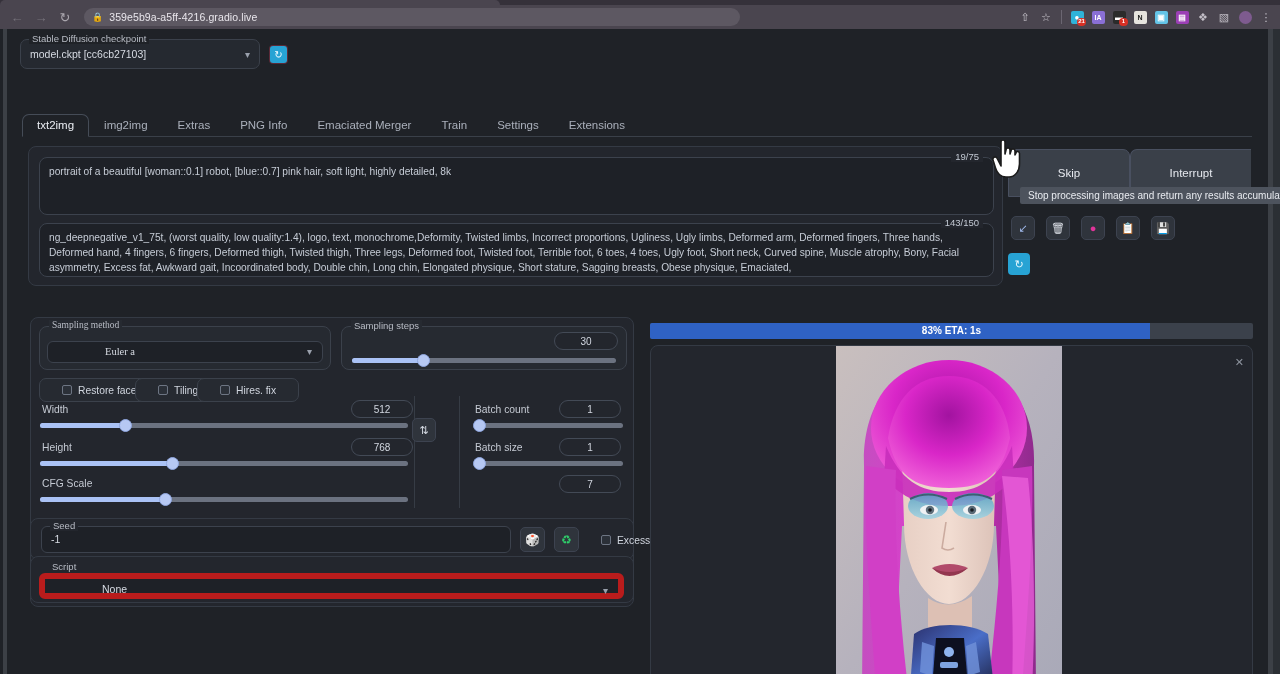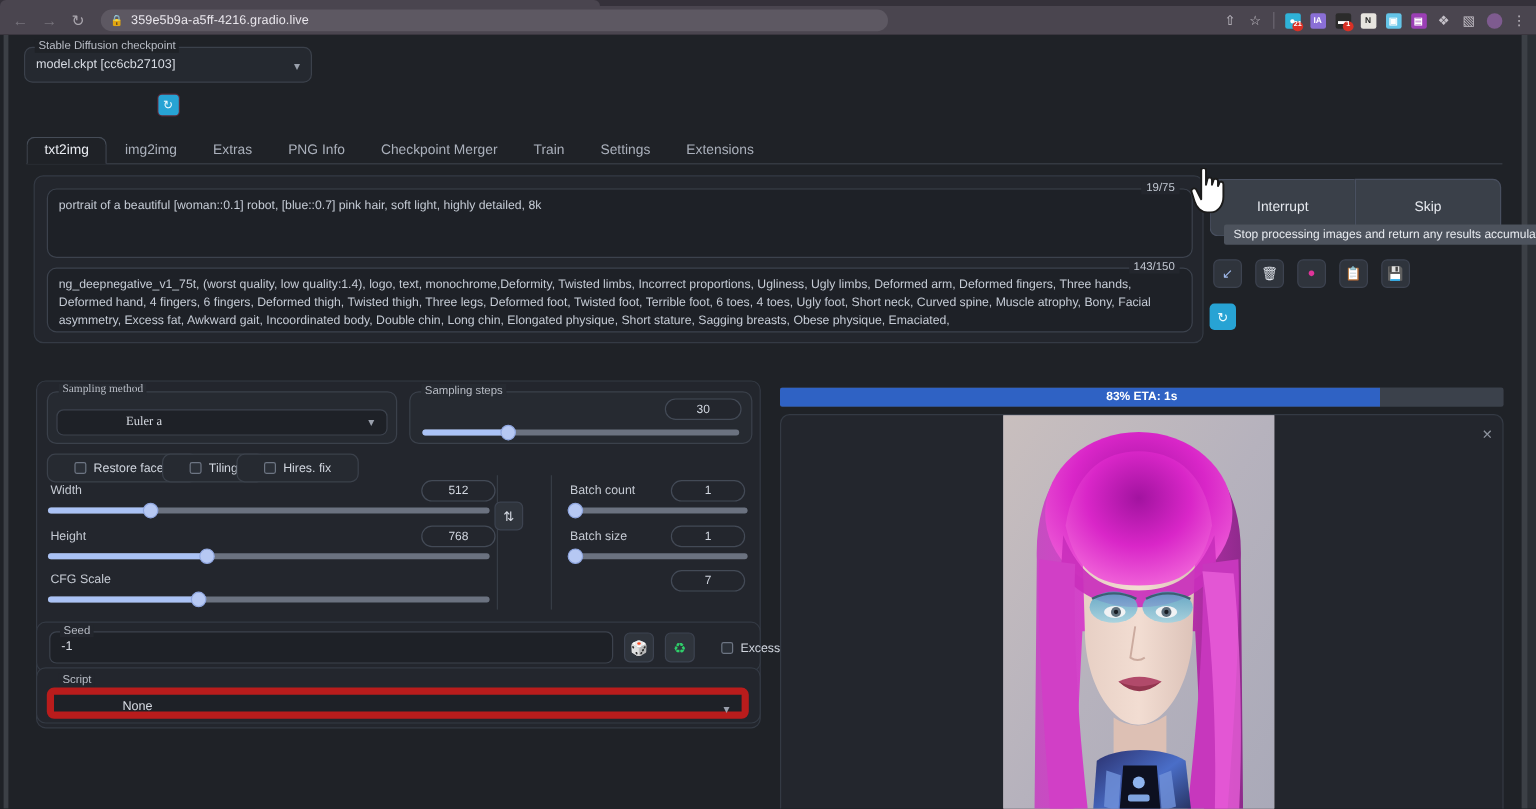--- a/index.html
+++ b/index.html
@@ -71,21 +71,21 @@
     background: #3c4046;
   }
   .page-scroll-right-track {
     position: absolute; right: 0; top: 0; width: 7px; height: 645px;
     background: #2b2f34;
   }
 
   .content { position: absolute; left: 10px; top: 0; width: 1255px; height: 645px; }
 
   
-  .ckpt-row { position: absolute; left: 10px; top: 10px; display: flex; align-items: center; gap: 10px; flex-direction: column; }
+  .ckpt-row { position: absolute; left: 10px; top: 10px; display: flex; align-items: center; gap: 10px; }
   .ckpt-box {
     width: 240px; height: 30px; background: #252930;
     border: 1px solid #3b414b; border-radius: 7px; position: relative;
   }
   .ckpt-label {
     position: absolute; left: 8px; top: -7px; font-size: 9.5px; color: #b9bdc6;
     background: #1f2227; padding: 0 3px;
   }
   .ckpt-value { position: absolute; left: 9px; top: 8px; font-size: 10.5px; color: #d7dbe3; }
   .ckpt-caret { position: absolute; right: 9px; top: 9px; color: #9aa0ac; font-size: 10px; }
@@ -351,44 +351,44 @@
           <span class="ckpt-caret">▾</span>
         </div>
         <div class="refresh-btn">↻</div>
       </div>
 
       <div class="tabs">
         <div class="tab active"><span>txt2img</span></div>
         <div class="tab"><span>img2img</span></div>
         <div class="tab"><span>Extras</span></div>
         <div class="tab"><span>PNG Info</span></div>
-        <div class="tab"><span>Checkpoint Merger</span></div>
+        <div class="tab"><span>Emaciated Merger</span></div>
         <div class="tab"><span>Train</span></div>
         <div class="tab"><span>Settings</span></div>
         <div class="tab"><span>Extensions</span></div>
       </div>
 
       <div class="prompt-wrap">
         <div class="prompt-box pos">
           <div class="prompt-text" placeholder="Prompt">portrait of a beautiful [woman::0.1] robot, [blue::0.7] pink hair, soft light, highly detailed, 8k</div>
           <span class="token-count">19/75</span>
         </div>
         <div class="prompt-box neg">
           <div class="prompt-text" placeholder="Negative prompt">ng_deepnegative_v1_75t, (worst quality, low quality:1.4), logo, text, monochrome,Deformity, Twisted limbs, Incorrect proportions, Ugliness, Ugly limbs, Deformed arm, Deformed fingers, Three hands, Deformed hand, 4 fingers, 6 fingers, Deformed thigh, Twisted thigh, Three legs, Deformed foot, Twisted foot, Terrible foot, 6 toes, 4 toes, Ugly foot, Short neck, Curved spine, Muscle atrophy, Bony, Facial asymmetry, Excess fat, Awkward gait, Incoordinated body, Double chin, Long chin, Elongated physique, Short stature, Sagging breasts, Obese physique, Emaciated,</div>
           <span class="token-count">143/150</span>
         </div>
       </div>
 
       <div class="gen-area">
         <div class="gen-btn-row">
+          <div class="gen-btn right">
+              <span>Skip</span>
+            </div>
           <div class="gen-btn left">
               <span>Interrupt</span>
-            </div>
-          <div class="gen-btn right">
-              <span>Skip</span>
             </div>
         </div>
         <div class="tooltip">Stop processing images and return any results accumulated so far.</div>
 
         <div class="tool-btn-row">
           <div class="tool-btn">
               <span style="color:#9fb8ea">↙</span>
             </div>
           <div class="tool-btn">
               <span style="color:#dfe3ea">🗑</span>

